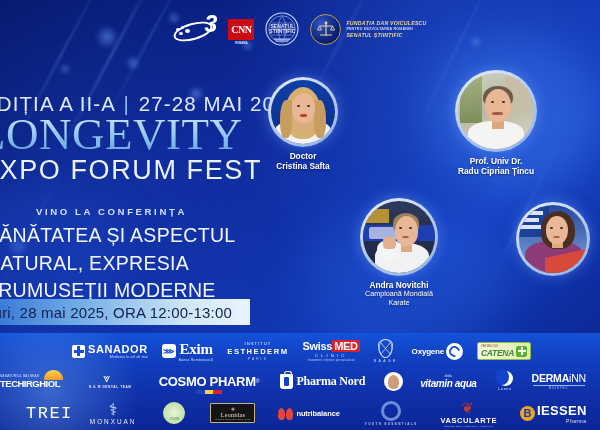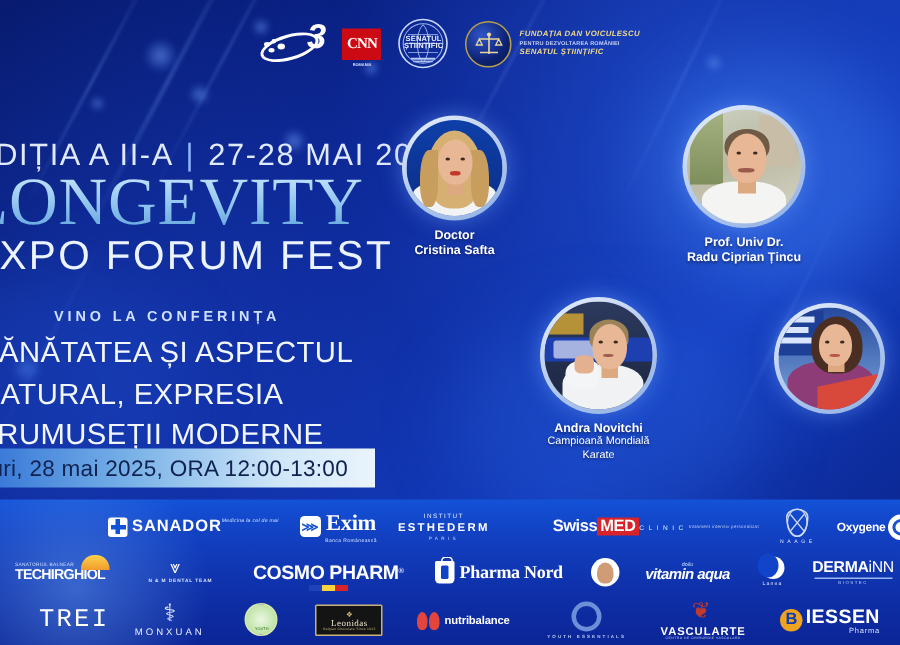--- a/index.html
+++ b/index.html
@@ -487,42 +487,42 @@
     </div>
   </div>
 
   <div id="sponsors">
 
     <div class="sprow" style="top:4px;height:28px;padding-left:72px;gap:14px;">
 
       <div class="slogo">
         <div class="sn-box">
           <div class="sn-cross"></div>
-          <div style="display:flex;flex-direction:row;align-items:flex-start;">
+          <div style="display:flex;flex-direction:column;align-items:flex-end;">
             <span class="sn-t1">SANADOR</span>
             <span class="sn-t2">Medicina la cel de mai</span>
           </div>
         </div>
       </div>
 
       <div class="slogo" style="gap:3px;">
         <div class="ex-sq">⋙</div>
         <div style="display:flex;flex-direction:column;align-items:center;">
           <span class="ex-t1">Exim</span>
           <span class="ex-t2">Banca Românească</span>
         </div>
       </div>
 
       <div class="slogo" style="flex-direction:column;gap:1px;">
         <span class="ie-t1">INSTITUT</span>
         <span class="ie-t2">ESTHEDERM</span>
         <span class="ie-t3">PARIS</span>
       </div>
 
-      <div class="slogo" style="flex-direction:row;gap:.5px;margin-left:28px;">
+      <div class="slogo" style="flex-direction:column;gap:.5px;">
         <span class="sw-t1">
           <span>Swiss</span><span class="sw-red">MED</span>
         </span>
         <span class="sw-t2">CLINIC</span>
         <span class="sw-t3">tratament intensiv personalizat</span>
       </div>
 
       <div class="slogo" style="flex-direction:column;">
         <div class="na-glass">
           <svg width="15" height="19" viewBox="0 0 15 19">
@@ -544,21 +544,21 @@
         <div class="ca-box">
           <div style="display:flex;flex-direction:column;align-items:flex-start;">
             <span class="ca-t1">FARMACIILE</span>
             <span class="ca-t2">CATENA</span>
           </div>
           <span class="ca-gp"></span>
         </div>
       </div>
     </div>
 
-    <div class="sprow" style="top:34px;height:28px;padding-left:10px;gap:13px;">
+    <div class="sprow" style="top:34px;height:28px;padding-left:0;gap:13px;">
 
       <div class="slogo" style="flex-direction:column;align-items:flex-start;position:relative;">
         <span class="th-sun"></span>
         <span class="th-t1">SANATORIUL BALNEAR</span>
         <span class="th-t2">TECHIRGHIOL</span>
       </div>
 
       <div class="slogo" style="flex-direction:column;gap:1px;margin-left:16px;">
         <span class="nm-ic">⩔</span>
         <span class="nm-t">N &amp; M DENTAL TEAM</span>

